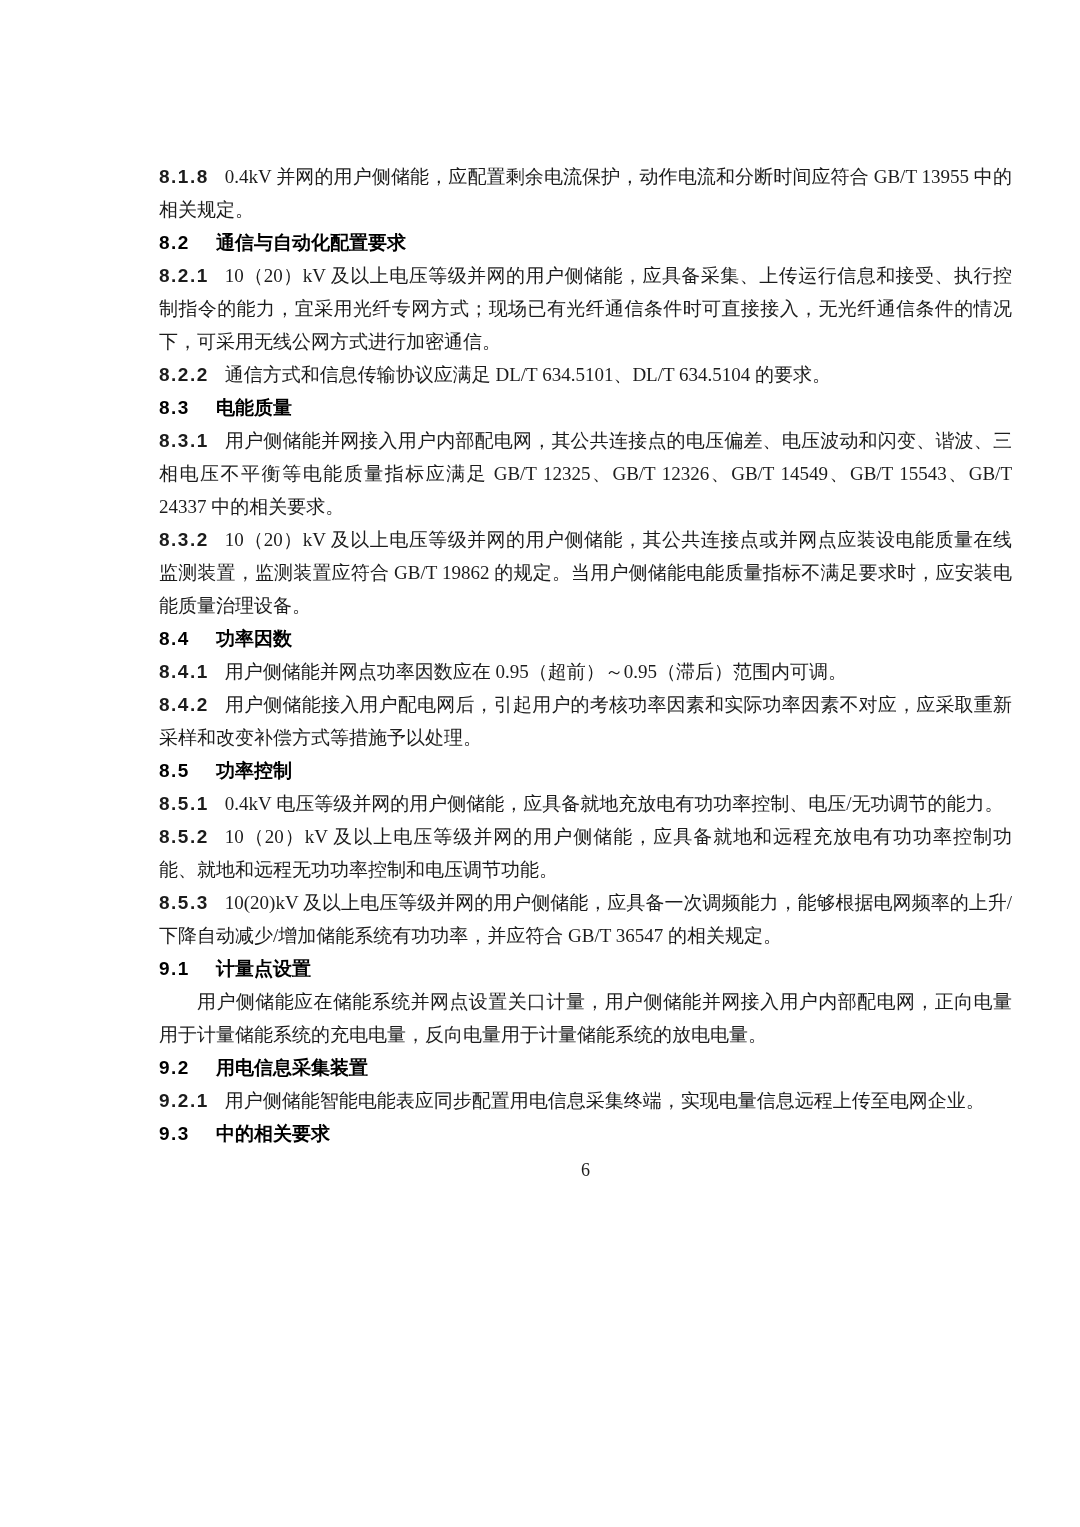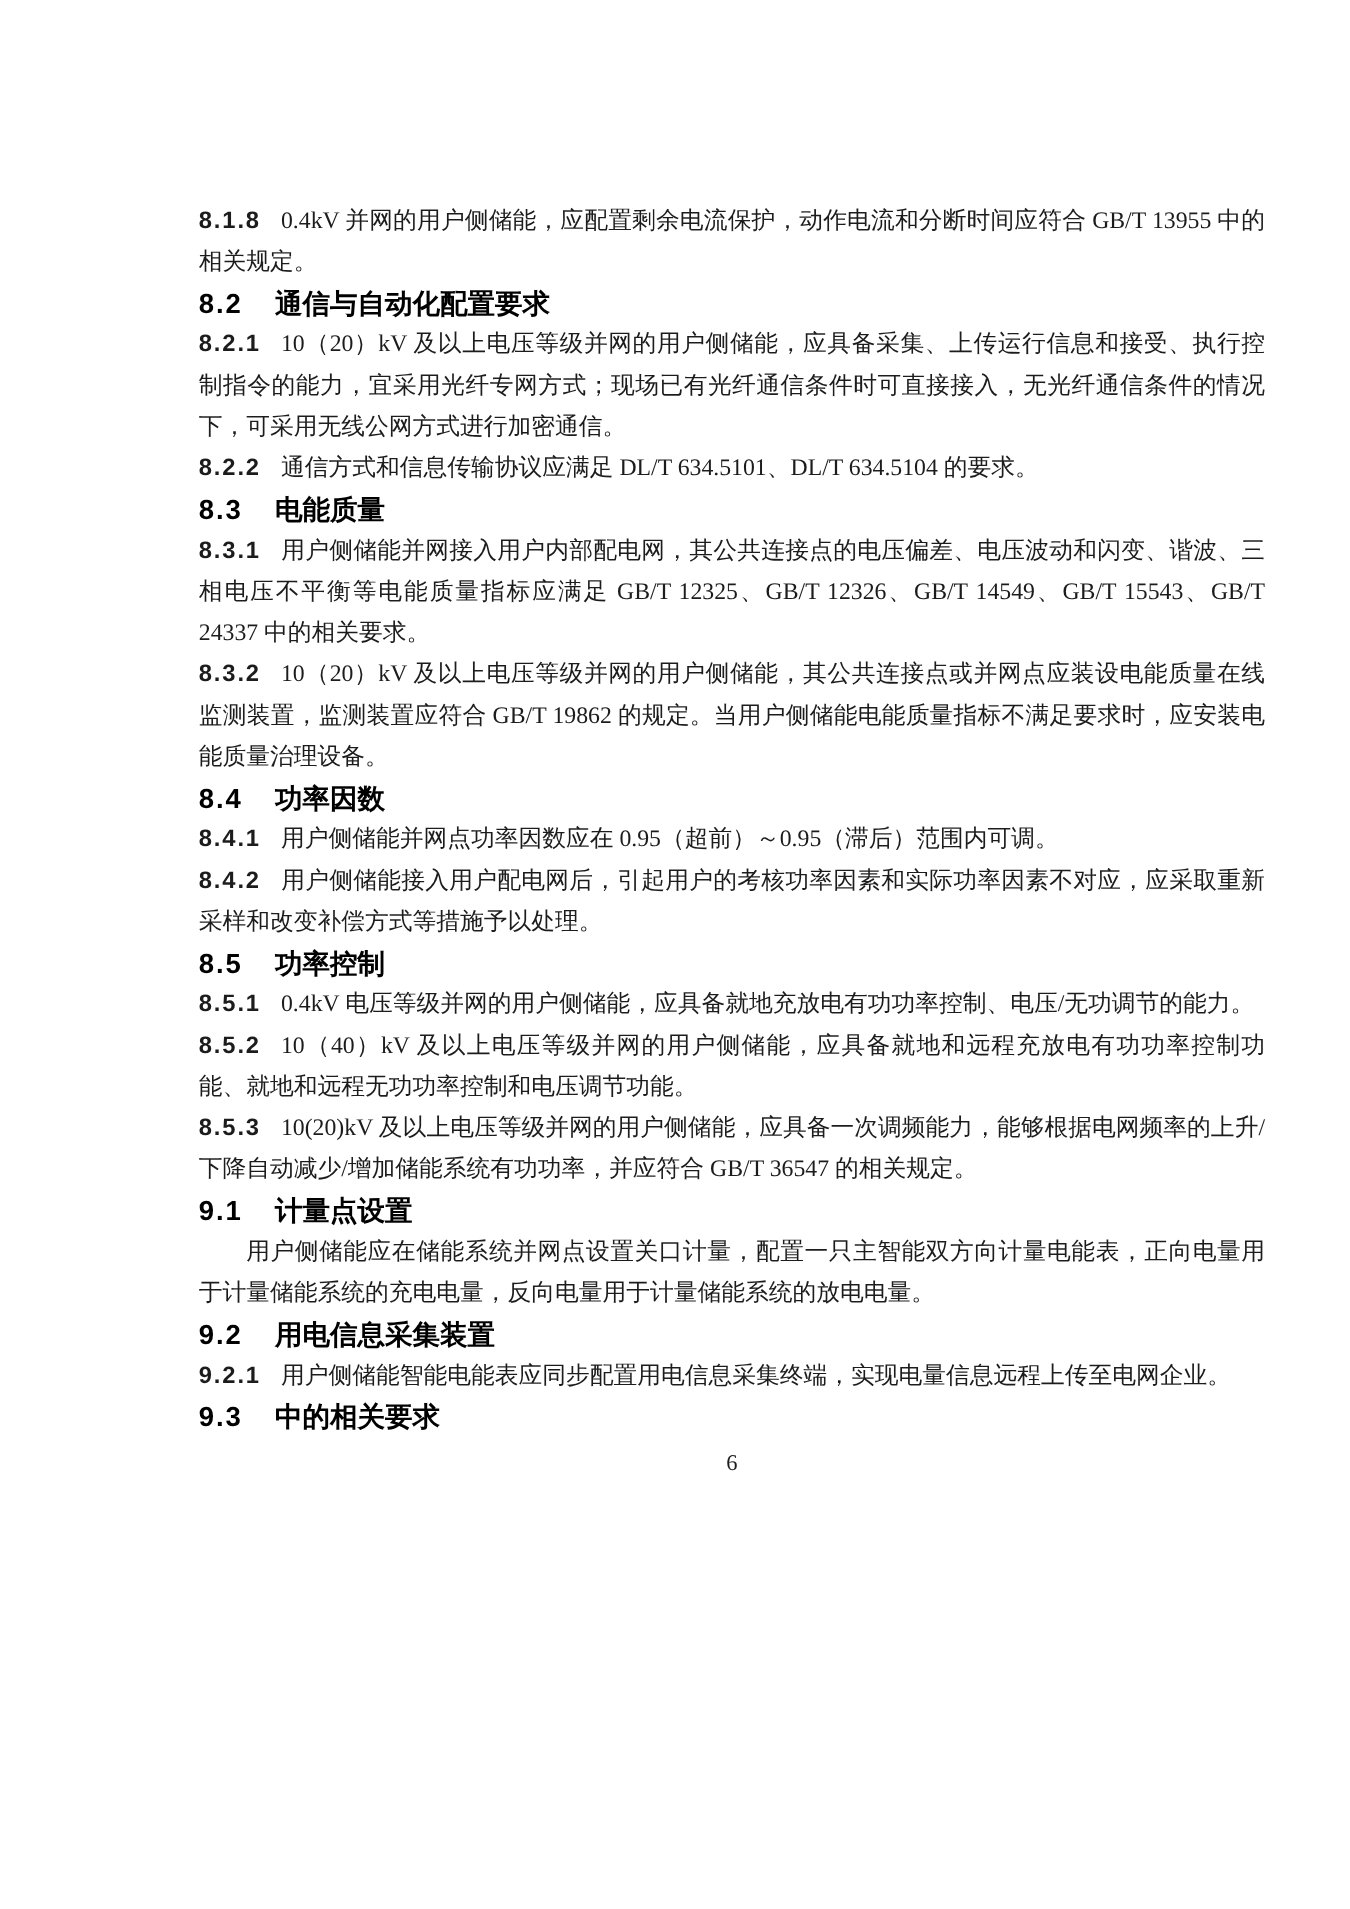--- a/index.html
+++ b/index.html
@@ -38,21 +38,21 @@
     font-family: "Liberation Sans", "DejaVu Sans", sans-serif;
     font-weight: 600;
     letter-spacing: 1.5px;
     margin-right: 16px;
     white-space: nowrap;
   }
   
   .heading {
     font-family: "Liberation Sans", "DejaVu Sans", sans-serif;
     font-weight: bold;
-    font-size: 22px;
+    font-size: 19px;
     line-height: 33px;
     margin: 12px 0 8px;
     color: #000000;
   }
   .heading .num {
     font-weight: 600;
     letter-spacing: 1.5px;
     margin-right: 26px;
     white-space: nowrap;
   }
@@ -110,28 +110,28 @@
     <p class="heading"><span class="num">8.4</span><span>功率因数</span></p>
 
     <p class="clause"><span class="num">8.4.1</span><span>用户侧储能并网点功率因数应在 0.95（超前）～0.95（滞后）范围内可调。</span></p>
 
     <p class="clause"><span class="num">8.4.2</span><span>用户侧储能接入用户配电网后，引起用户的考核功率因素和实际功率因素不对应，应采取重新采样和改变补偿方式等措施予以处理。</span></p>
 
     <p class="heading"><span class="num">8.5</span><span>功率控制</span></p>
 
     <p class="clause"><span class="num">8.5.1</span><span>0.4kV 电压等级并网的用户侧储能，应具备就地充放电有功功率控制、电压/无功调节的能力。</span></p>
 
-    <p class="clause"><span class="num">8.5.2</span><span>10（40）kV 及以上电压等级并网的用户侧储能，应具备就地和远程充放电有功功率控制功能、就地和远程无功功率控制和电压调节功能。</span></p>
+    <p class="clause"><span class="num">8.5.2</span><span>10（20）kV 及以上电压等级并网的用户侧储能，应具备就地和远程充放电有功功率控制功能、就地和远程无功功率控制和电压调节功能。</span></p>
 
     <p class="clause"><span class="num">8.5.3</span><span>10(20)kV 及以上电压等级并网的用户侧储能，应具备一次调频能力，能够根据电网频率的上升/下降自动减少/增加储能系统有功功率，并应符合 GB/T 36547 的相关规定。</span></p>
 
 
     <p class="heading"><span class="num">9.1</span><span>计量点设置</span></p>
 
-    <p class="para">用户侧储能应在储能系统并网点设置关口计量，配置一只主智能双方向计量电能表，正向电量用于计量储能系统的充电电量，反向电量用于计量储能系统的放电电量。</p>
+    <p class="para">用户侧储能应在储能系统并网点设置关口计量，用户侧储能并网接入用户内部配电网，正向电量用于计量储能系统的充电电量，反向电量用于计量储能系统的放电电量。</p>
 
     <p class="heading"><span class="num">9.2</span><span>用电信息采集装置</span></p>
 
     <p class="clause"><span class="num">9.2.1</span><span>用户侧储能智能电能表应同步配置用电信息采集终端，实现电量信息远程上传至电网企业。</span></p>
 
 
     <p class="heading"><span class="num">9.3</span><span>中的相关要求</span></p>
 
     <div class="page-num">6</div>
 

